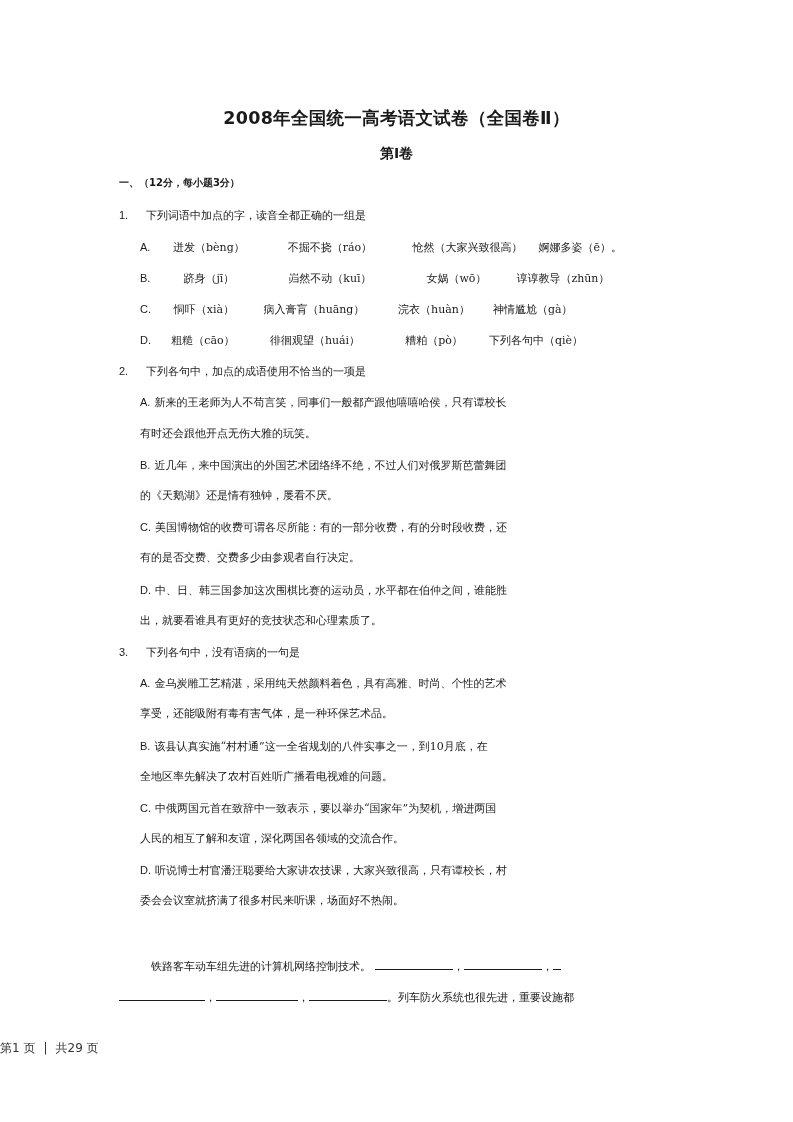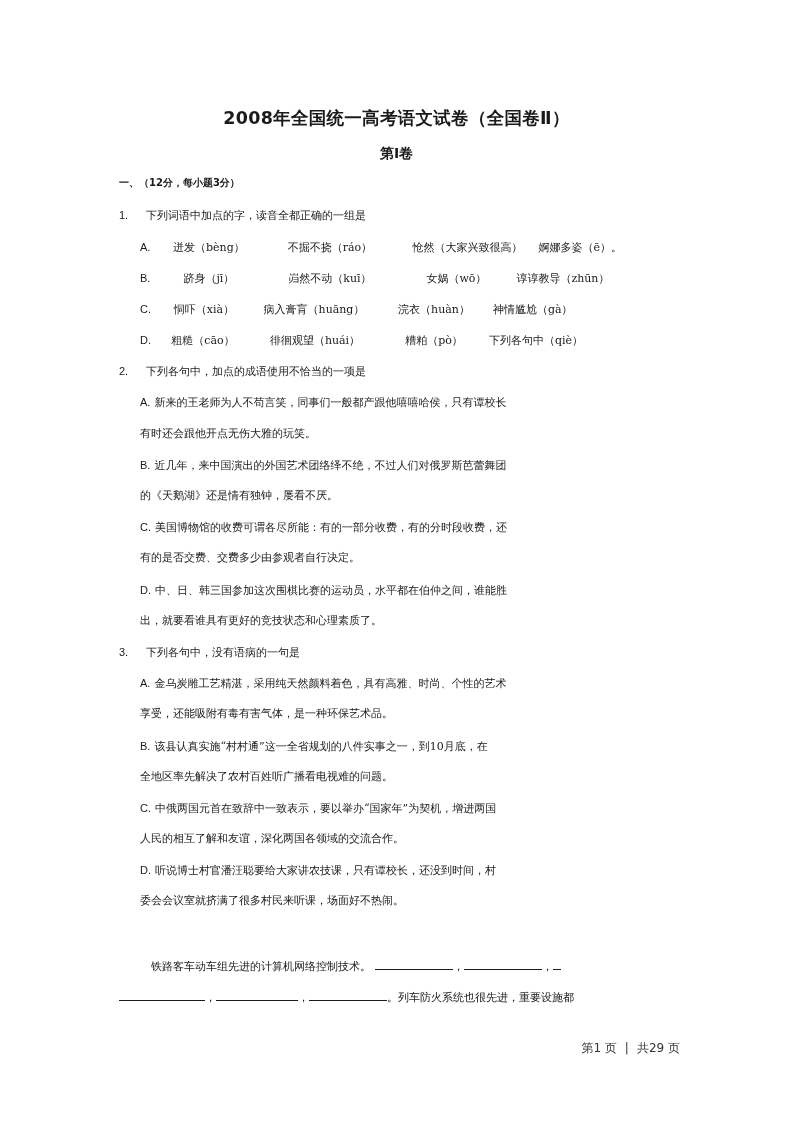--- a/index.html
+++ b/index.html
@@ -73,21 +73,21 @@
       display: inline-block;
       border-bottom: 1px solid #1a1a1a;
       height: 14px;
       vertical-align: baseline;
     }
     .footer {
       position: absolute;
       top: 1040px;
       left: 0;
       width: 680px;
-      text-align: right;
+      text-align: left;
       font-family: "DejaVu Sans", "Liberation Sans", sans-serif;
       font-size: 12px;
       color: #333;
     }
     .footer .sep { margin: 0 8px; }
   </style>
 </head>
 <body>
 
 <div class="page">
@@ -141,21 +141,21 @@
   <div class="line cont" style="top:704px">享受，还能吸附有毒有害气体，是一种环保艺术品。</div>
   <div class="line opt" style="top:736px">
     <span class="opt-label">B.</span><span>该县认真实施“村村通”这一全省规划的八件实事之一，到10月底，在</span>
   </div>
   <div class="line cont" style="top:767px">全地区率先解决了农村百姓听广播看电视难的问题。</div>
   <div class="line opt" style="top:798px">
     <span class="opt-label">C.</span><span>中俄两国元首在致辞中一致表示，要以举办“国家年”为契机，增进两国</span>
   </div>
   <div class="line cont" style="top:829px">人民的相互了解和友谊，深化两国各领域的交流合作。</div>
   <div class="line opt" style="top:860px">
-    <span class="opt-label">D.</span><span>听说博士村官潘汪聪要给大家讲农技课，只有谭校长，还没到时间，村</span>
+    <span class="opt-label">D.</span><span>听说博士村官潘汪聪要给大家讲农技课，大家兴致很高，只有谭校长，村</span>
   </div>
   <div class="line cont" style="top:891px">委会会议室就挤满了很多村民来听课，场面好不热闹。</div>
 
   <div class="line" style="top:955px; left:151px">
     <span>铁路客车动车组先进的计算机网络控制技术。</span><span class="blank" style="width:78px; margin-left:4px"></span><span>，</span><span class="blank" style="width:78px"></span><span>，</span><span class="blank" style="width:8px"></span>
   </div>
   <div class="line" style="top:986px; left:119px">
     <span class="blank" style="width:86px"></span><span>，</span><span class="blank" style="width:82px"></span><span>，</span><span class="blank" style="width:78px"></span><span>。列车防火系统也很先进，重要设施都</span>
   </div>
 

